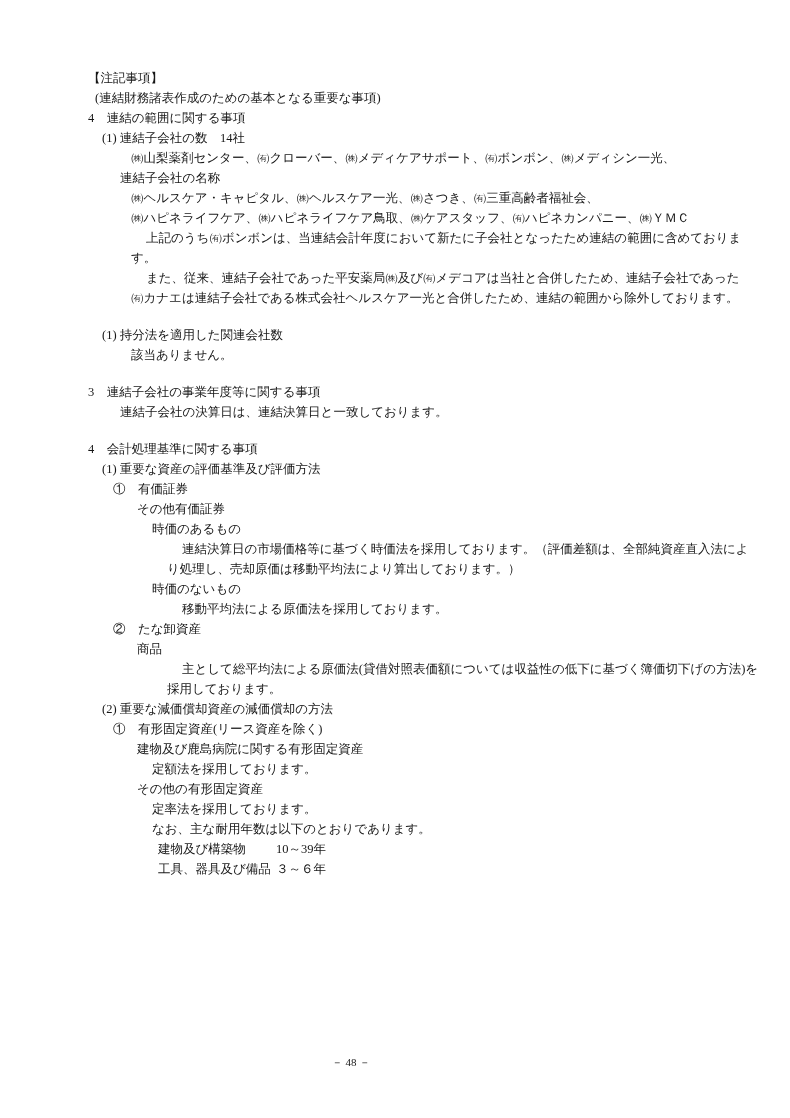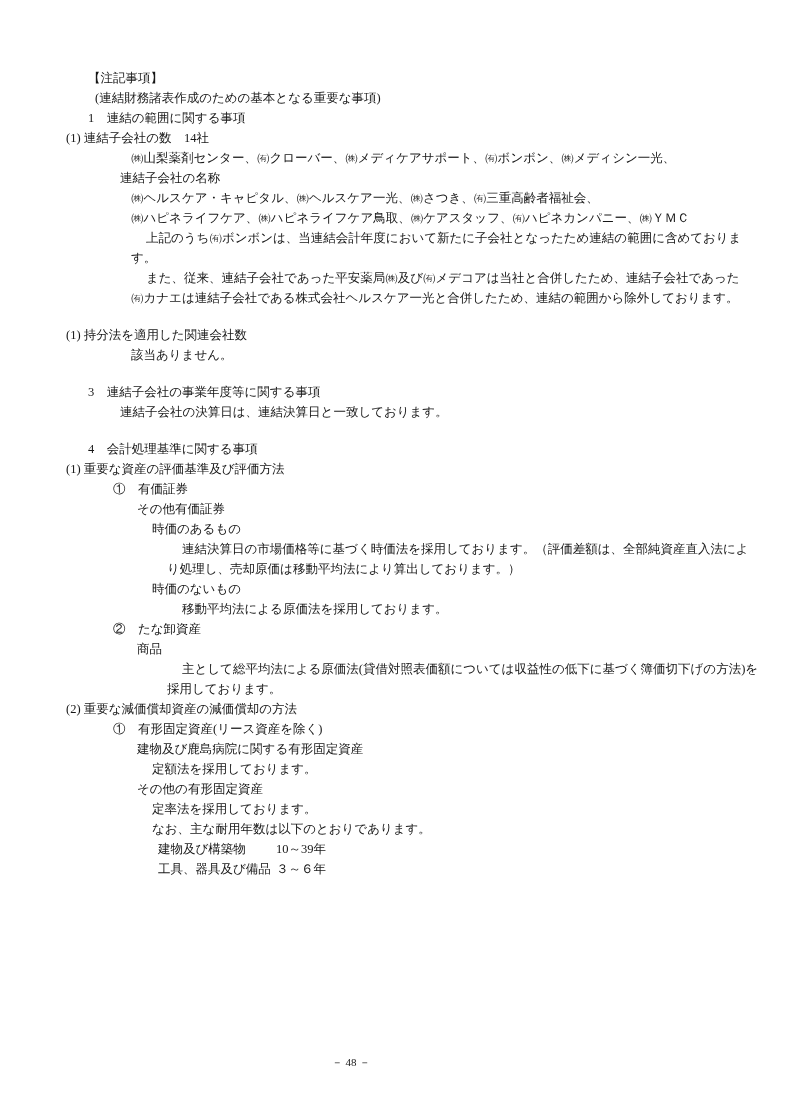--- a/index.html
+++ b/index.html
@@ -8,21 +8,21 @@
     font-family:"Liberation Serif","DejaVu Serif",serif;color:#161616;
     overflow:hidden;
   }
   #doc{position:absolute;top:68px;left:0;width:653px;font-size:12.5px;line-height:20px}
   .section + .section{margin-top:17px}
   .ln{white-space:pre}
   
   .s-h  {padding-left:88px}   
   .s-hp {padding-left:95px}   
   .s-n  {padding-left:88px}   
-  .s-p1 {padding-left:66px}   
+  .s-p1 {padding-left:102px}   
   .s-b1 {padding-left:120px}  
   .s-b2 {padding-left:131px}  
   .s-pi {padding-left:146px}  
   .s-c1 {padding-left:113px}  
   .s-b3 {padding-left:137px}  
   .s-b4 {padding-left:152px}  
   .s-c2 {padding-left:167px}  
   .s-b5 {padding-left:182px}  
   .s-life{padding-left:158px} 
   .life-label{display:inline-block;width:118px}
@@ -31,21 +31,21 @@
     font-size:11px;line-height:20px;white-space:pre;
   }
 </style>
 </head>
 <body>
 
 <div id="doc">
     <div class="section">
       <div class="ln s-h">【注記事項】</div>
       <div class="ln s-hp">(連結財務諸表作成のための基本となる重要な事項)</div>
-      <div class="ln s-n">1　連結の範囲に関する事項</div>
+      <div class="ln s-n">4　連結の範囲に関する事項</div>
       <div class="ln s-p1">(1) 連結子会社の数　14社</div>
       <div class="ln s-b2">㈱山梨薬剤センター、㈲クローバー、㈱メディケアサポート、㈲ボンボン、㈱メディシン一光、</div>
       <div class="ln s-b1">連結子会社の名称</div>
       <div class="ln s-b2">㈱ヘルスケア・キャピタル、㈱ヘルスケア一光、㈱さつき、㈲三重高齢者福祉会、</div>
       <div class="ln s-b2">㈱ハピネライフケア、㈱ハピネライフケア鳥取、㈱ケアスタッフ、㈲ハピネカンパニー、㈱ＹＭＣ</div>
       <div class="ln s-pi">上記のうち㈲ボンボンは、当連結会計年度において新たに子会社となったため連結の範囲に含めておりま</div>
       <div class="ln s-b2">す。</div>
       <div class="ln s-pi">また、従来、連結子会社であった平安薬局㈱及び㈲メデコアは当社と合併したため、連結子会社であった</div>
       <div class="ln s-b2">㈲カナエは連結子会社である株式会社ヘルスケア一光と合併したため、連結の範囲から除外しております。</div>
     </div>

